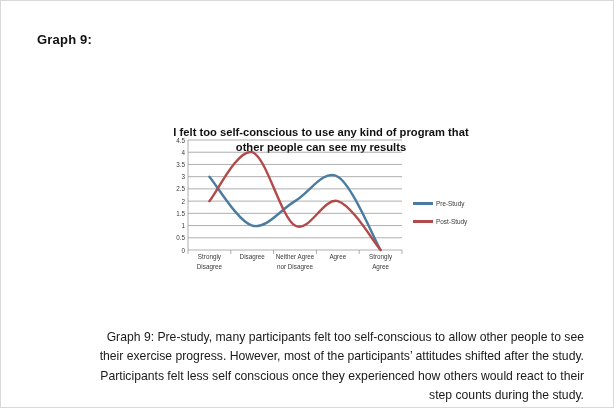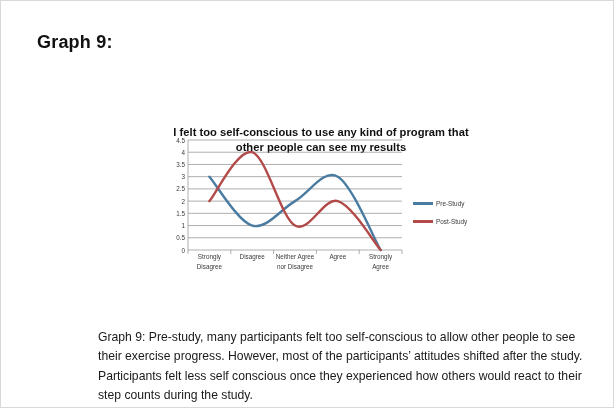--- a/index.html
+++ b/index.html
@@ -19,21 +19,21 @@
     height: 408px;
     box-sizing: border-box;
     border: 1px solid #d9d9d9;
     background: #ffffff;
   }
   
   #graph-label {
     position: absolute;
     left: 36px;
     top: 31px;
-    font-size: 18px;
+    font-size: 13px;
     font-weight: bold;
     color: #111111;
     letter-spacing: 0.2px;
   }
   
   #chart-block {
     position: absolute;
     left: 158px;
     top: 85px;
     width: 336px;
@@ -123,21 +123,21 @@
   }
   
   #caption {
     position: absolute;
     left: 97px;
     top: 327px;
     width: 486px;
     font-size: 12.2px;
     line-height: 19.3px;
     color: #1a1a1a;
-    text-align: left;
+    text-align: right;
   }
 </style>
 </head>
 <body>
 
 <div id="page">
 
   <div id="graph-label">Graph 9:</div>
 
   <div id="chart-block">

